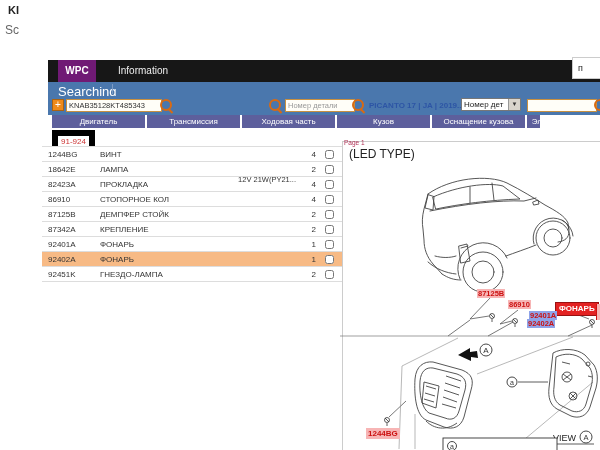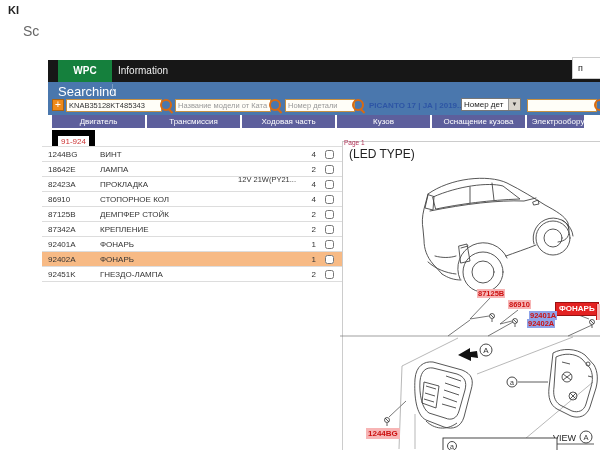--- a/index.html
+++ b/index.html
@@ -2,25 +2,25 @@
 <html><head>
 <meta charset="utf-8">
 <style>
   html,body { margin:0; padding:0; background:#fff; }
   #screen { position:relative; width:600px; height:450px; background:#fff; overflow:hidden;
             font-family:"Liberation Sans", sans-serif; }
   .abs { position:absolute; }
 
   
   #bg-ki { left:8px; top:4px; font-size:11px; font-weight:bold; color:#222; }
-  #bg-sc { left:5px; top:23px; font-size:14px; color:#666;margin-left:18px; }
+  #bg-sc { left:5px; top:23px; font-size:12px; color:#666; }
 
   
   #header-bar { left:48px; top:60px; width:552px; height:22px; background:#171717; }
-  #tab-wpc { left:58px; top:60px; width:54px; height:22px; background:#15803d; color:#fff;
+  #tab-wpc { left:58px; top:60px; width:38px; height:22px; background:#701a75; color:#fff;
              font-size:10px; font-weight:bold; text-align:center; line-height:22px; cursor:pointer; }
   #tab-info { left:110px; top:60px; height:22px; color:#eee; font-size:10px; line-height:22px;
               padding:0 8px; cursor:pointer; }
   #partial-btn { left:572px; top:57px; width:28px; height:20px; background:#fff; border:1px solid #ccc;
                  font-size:9px; color:#222; line-height:20px; padding-left:5px; }
 
   #subheader { left:48px; top:82px; width:552px; height:14px; background:#4a77ad; }
   #searching-label { left:58px; top:84px; color:#fff; font-size:13px; cursor:pointer; }
   #subheader-sep { left:112px; top:84px; width:1px; height:10px; background:#7d9cc4; }
 
@@ -41,21 +41,21 @@
   #lens-1 { left:160px; top:99px; } #lens-2 { left:269px; top:99px; }
   #lens-3 { left:352px; top:99px; } #lens-4 { left:594px; top:99px; }
   #vehicle-label { left:369px; top:101px; color:#2d55a5; font-size:8px; font-weight:bold; white-space:nowrap; }
   #part-select { left:461px; top:98px; width:60px; height:13px; background:#fff; border:1px solid #777;
                  font-size:8px; color:#222; box-sizing:border-box; cursor:pointer; }
   #part-select .sel-text { position:absolute; left:2px; top:1px; }
   #part-select .sel-arrow { position:absolute; right:0; top:0; width:11px; height:100%; background:#d8d4cc;
                  border-left:1px solid #999; font-size:6px; text-align:center; line-height:11px; color:#333; }
 
   
-  #cat-tabs { left:52px; top:115px; width:532px; height:13px; display:flex; gap:2px; overflow:hidden; }
+  #cat-tabs { left:52px; top:115px; width:488px; height:13px; display:flex; gap:2px; overflow:hidden; }
   .cat-tab { min-width:93px; width:93px; height:13px; background:#5d5f9c; color:#fff; font-size:8px;
              text-align:center; line-height:13px; white-space:nowrap; overflow:hidden; cursor:pointer; }
 
   #section-code { left:52px; top:130px; border:6px solid #000000; color:#cc3333; font-size:8px;
                   padding:1px 3px; background:#fff; }
 
   
   #parts-table { left:42px; top:146px; width:300px; border-top:1px solid #ddd; }
   .trow { display:flex; align-items:center; height:14px; border-bottom:1px solid #ddd; font-size:8px;
           color:#333; background:#fff; cursor:pointer; }
@@ -102,21 +102,20 @@
   <div class="abs" id="partial-btn">п</div>
 
   <div class="abs" id="subheader"></div>
   <div class="abs" id="searching-label">Searching</div>
   <div class="abs" id="subheader-sep"></div>
 
   <div class="abs" id="search-row"></div>
   <div class="abs" id="plus-btn">+</div>
   <input class="inp" id="vin-input" value="KNAB35128KT485343" style="">
   <span class="lens" id="lens-1"></span>
-  <input class="inp" id="model-input" placeholder="Название модели от Ката" style="">
   <span class="lens" id="lens-2"></span>
   <input class="inp" id="part-input" placeholder="Номер детали" style="">
   <span class="lens" id="lens-3"></span>
   <div class="abs" id="vehicle-label">PICANTO 17 | JA | 2019...</div>
   <div class="abs" id="part-select">
     <span class="sel-text">Номер дет</span>
     <span class="sel-arrow">▼</span>
   </div>
   <input class="inp" id="extra-input" value="" style="">
   <span class="lens" id="lens-4"></span>

